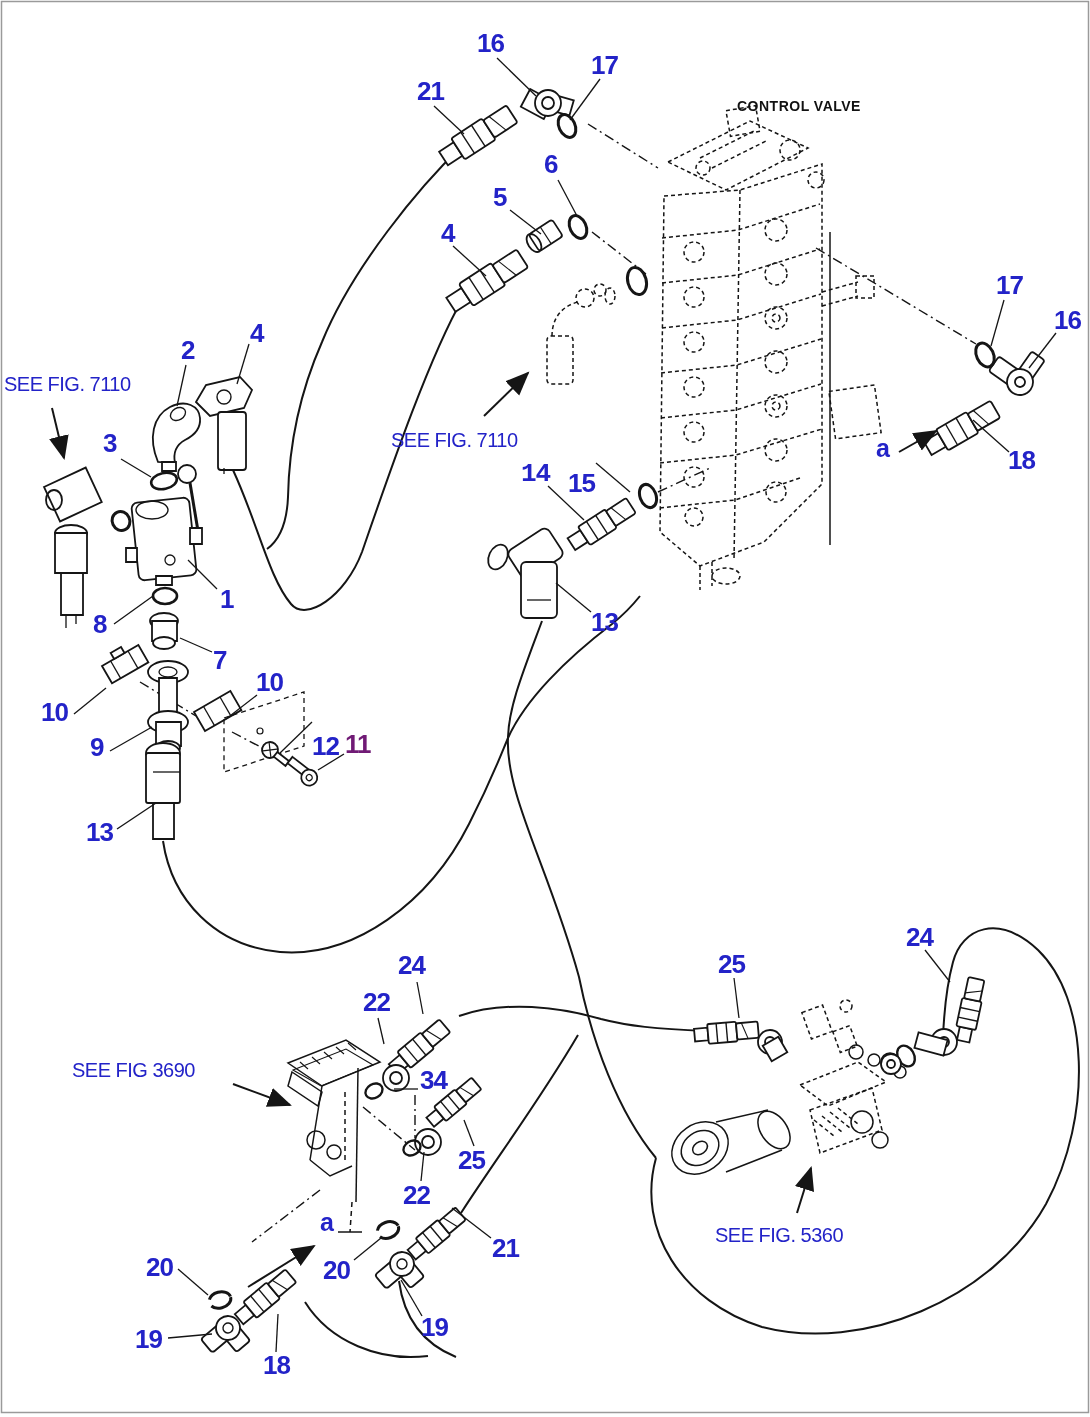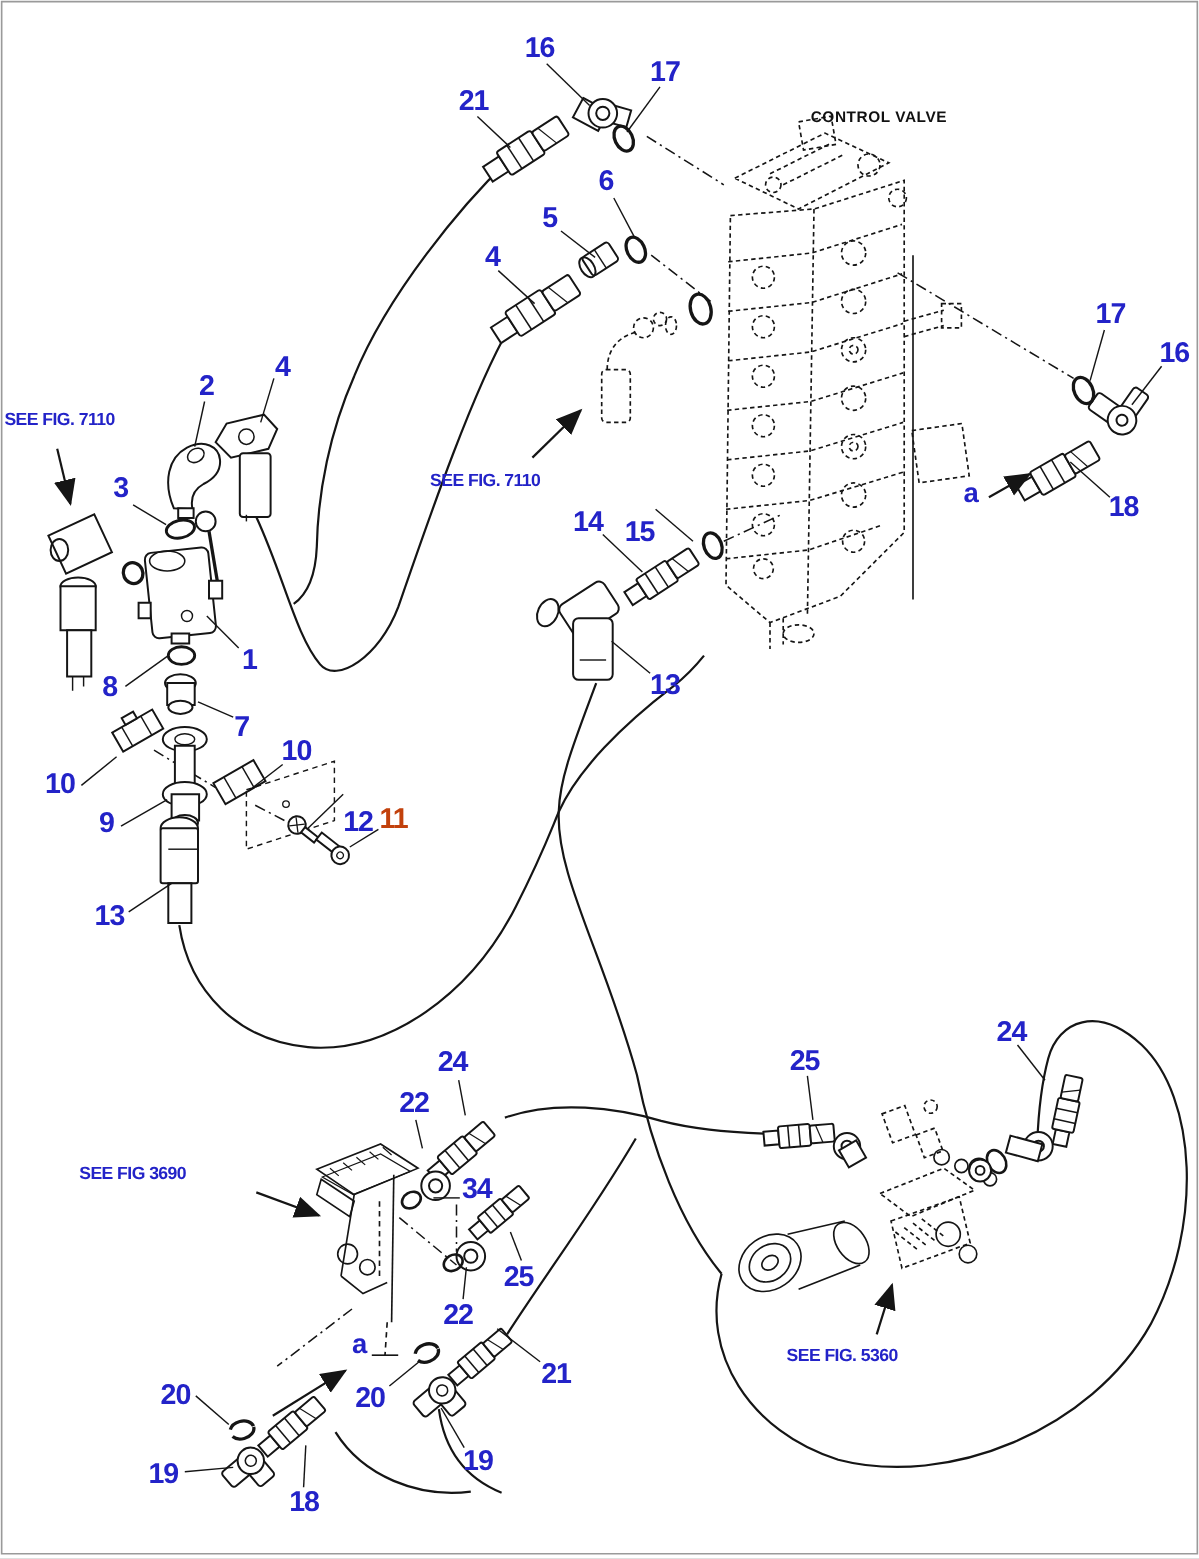--- a/index.html
+++ b/index.html
@@ -3,21 +3,21 @@
 <meta charset="utf-8">
 <style>
   html,body{margin:0;padding:0;background:#e8e8e8;}
   #page{position:relative;width:1090px;height:1417px;background:#ffffff;overflow:hidden;
         font-family:"Liberation Sans",sans-serif;outline:1px solid #999;}
   #art{position:absolute;left:0;top:0;}
   #label-layer{position:absolute;left:0;top:0;width:100%;height:100%;pointer-events:none;}
   .lbl{position:absolute;white-space:nowrap;line-height:1;}
   .callout{font-weight:bold;font-size:26px;letter-spacing:-1px;}
   .conn{font-weight:bold;font-size:25px;}
-  .figref{font-weight:bold;font-size:16px;letter-spacing:-0.5px;}
+  .figref{font-weight:normal;font-size:20px;letter-spacing:-0.5px;}
   .title{font-weight:bold;font-size:14px;letter-spacing:0.5px;color:#111;}
   svg *{vector-effect:non-scaling-stroke;}
 </style>
 </head>
 <body>
 
 <div id="page">
 
 <svg id="art" width="1090" height="1417" viewBox="0 0 1090 1417">
   <defs>
@@ -369,23 +369,23 @@
       <div class="lbl callout" style="left: 181px; top: 337px; color: rgb(35, 35, 200);">2</div>
       <div class="lbl callout" style="left: 250px; top: 320px; color: rgb(35, 35, 200);">4</div>
       <div class="lbl callout" style="left: 103px; top: 430px; color: rgb(35, 35, 200);">3</div>
       <div class="lbl callout" style="left: 220px; top: 586px; color: rgb(35, 35, 200);">1</div>
       <div class="lbl callout" style="left: 93px; top: 611px; color: rgb(35, 35, 200);">8</div>
       <div class="lbl callout" style="left: 213px; top: 647px; color: rgb(35, 35, 200);">7</div>
       <div class="lbl callout" style="left: 41px; top: 699px; color: rgb(35, 35, 200);">10</div>
       <div class="lbl callout" style="left: 256px; top: 669px; color: rgb(35, 35, 200);">10</div>
       <div class="lbl callout" style="left: 90px; top: 734px; color: rgb(35, 35, 200);">9</div>
       <div class="lbl callout" style="left: 312px; top: 697px; color: rgb(35, 35, 200); margin-top: 36px;">12</div>
-      <div class="lbl callout" style="left: 345px; top: 731px; color: #c2410c;">11</div>
+      <div class="lbl callout" style="left: 345px; top: 731px; color: #701a75;">11</div>
       <div class="lbl callout" style="left: 86px; top: 819px; color: rgb(35, 35, 200);">13</div>
-      <div class="lbl callout" style="left: 521px; top: 461px; color: rgb(35, 35, 200);">14</div>
+      <div class="lbl callout" style="left: 521px; top: 461px; color: rgb(35, 35, 200); font-family: Liberation Mono, monospace;">14</div>
       <div class="lbl callout" style="left: 568px; top: 437px; color: rgb(35, 35, 200); margin-top: 33px;">15</div>
       <div class="lbl callout" style="left: 591px; top: 609px; color: rgb(35, 35, 200);">13</div>
       <div class="lbl callout" style="left: 996px; top: 272px; color: rgb(35, 35, 200);">17</div>
       <div class="lbl callout" style="left: 1054px; top: 307px; color: rgb(35, 35, 200);">16</div>
       <div class="lbl callout" style="left: 1008px; top: 447px; color: rgb(35, 35, 200);">18</div>
       <div class="lbl callout" style="left: 398px; top: 952px; color: rgb(35, 35, 200);">24</div>
       <div class="lbl callout" style="left: 363px; top: 989px; color: rgb(35, 35, 200);">22</div>
       <div class="lbl callout" style="left: 420px; top: 1067px; color: rgb(35, 35, 200);">34</div>
       <div class="lbl callout" style="left: 458px; top: 1147px; color: rgb(35, 35, 200);">25</div>
       <div class="lbl callout" style="left: 403px; top: 1182px; color: rgb(35, 35, 200);">22</div>

